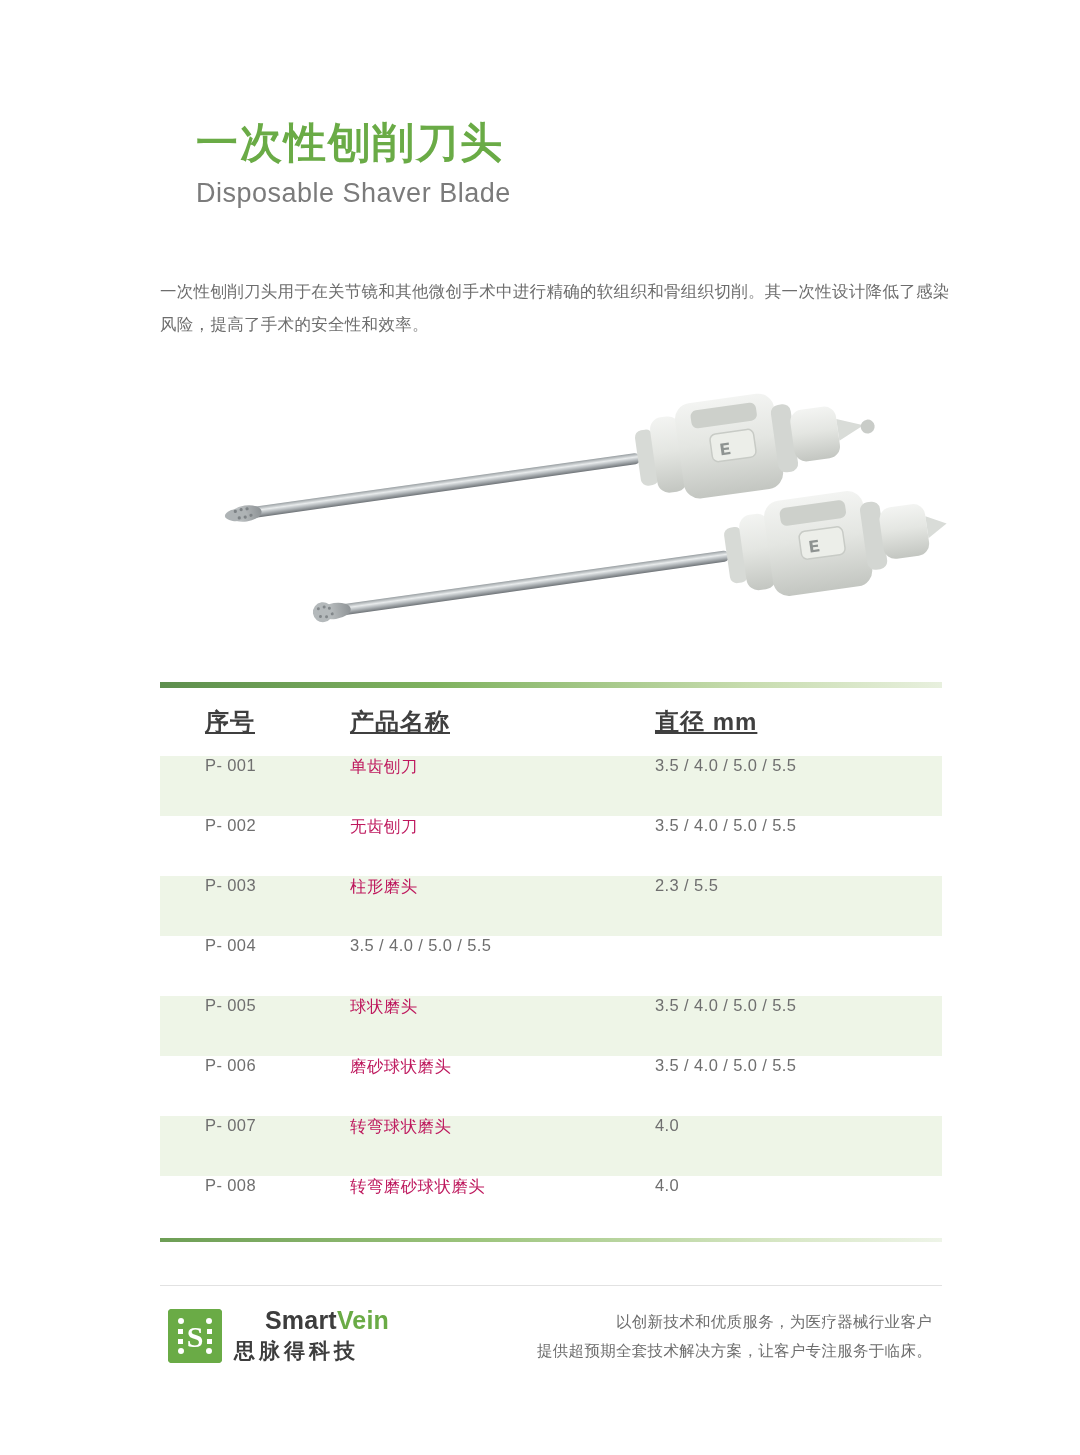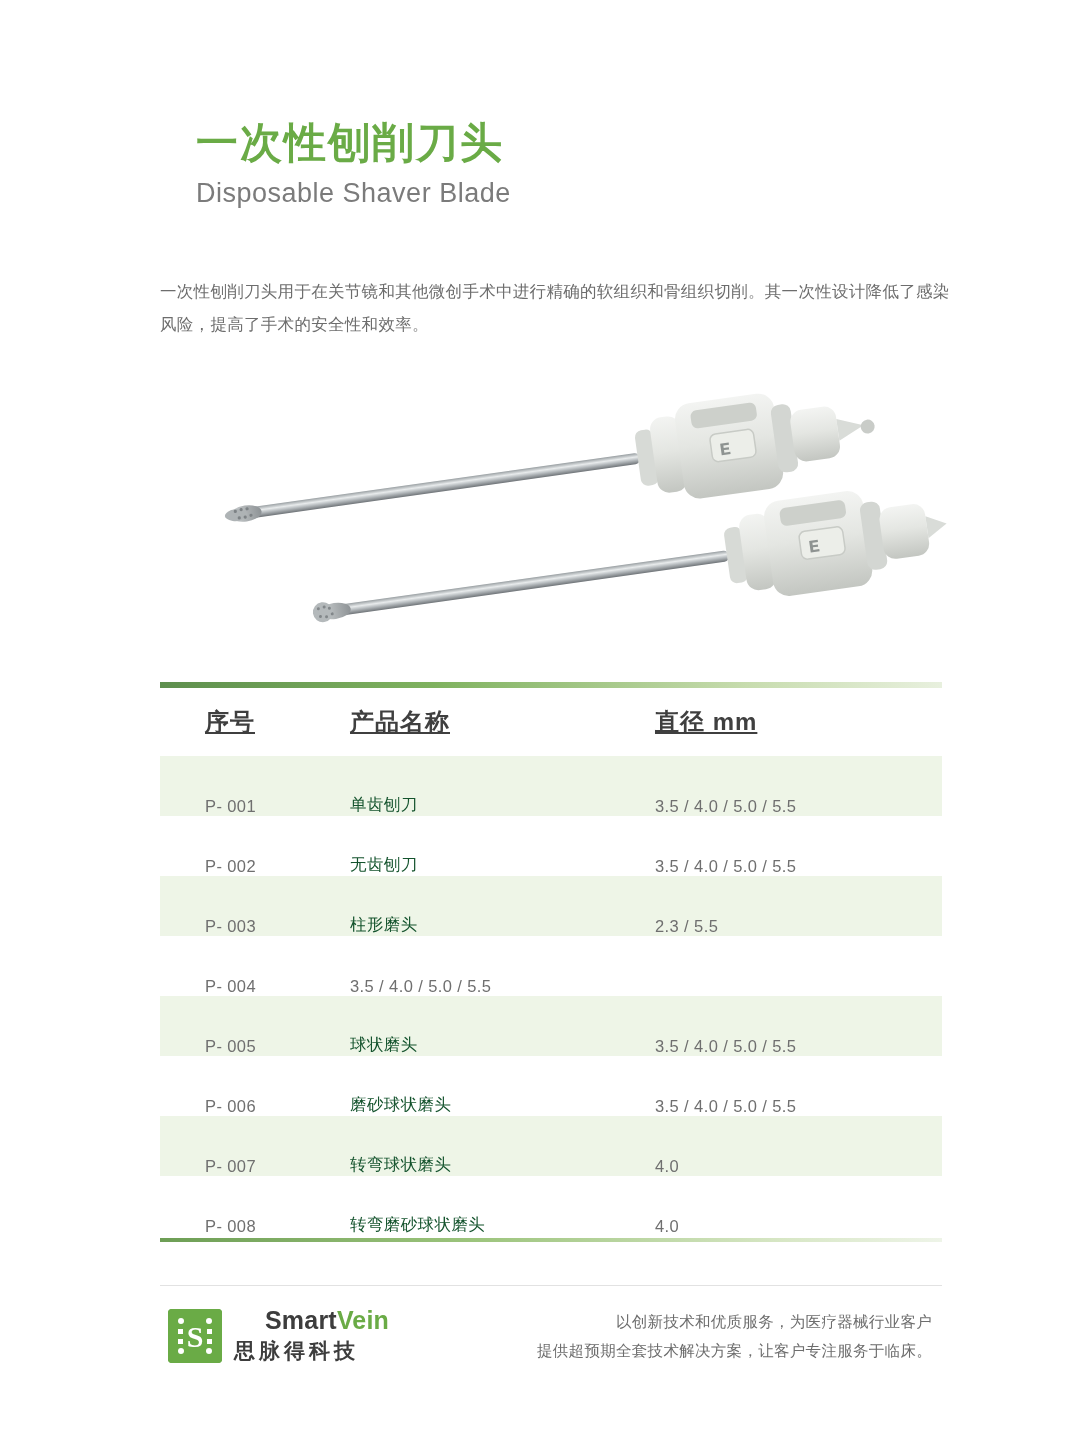--- a/index.html
+++ b/index.html
@@ -92,31 +92,31 @@
     color: #3f3f3f;
     letter-spacing: 1px;
     text-decoration: underline;
   }
   .col-1 { width: 190px; padding-left: 45px; box-sizing: border-box; }
   .col-2 { width: 305px; box-sizing: border-box; }
   .col-3 { flex: 1; box-sizing: border-box; }
 
   .trow {
     display: flex;
-    align-items: flex-end;
+    align-items: flex-start;
     height: 60px;
     font-size: 16.5px;
     color: #6f6f6f;
     letter-spacing: 0.4px;
   }
   .trow.alt {
     background: #eef5e7;
   }
   .trow .td.name {
-    color: #14532d;
+    color: #be185d;
   }
   .table-bottom-bar {
     height: 4px;
     width: 100%;
     background: linear-gradient(to right, #6d9e55 0%, #9cc47c 40%, #d8e7c6 80%, #eef4e8 100%);
     margin-top: 2px;
   }
 
   
   .footer {

